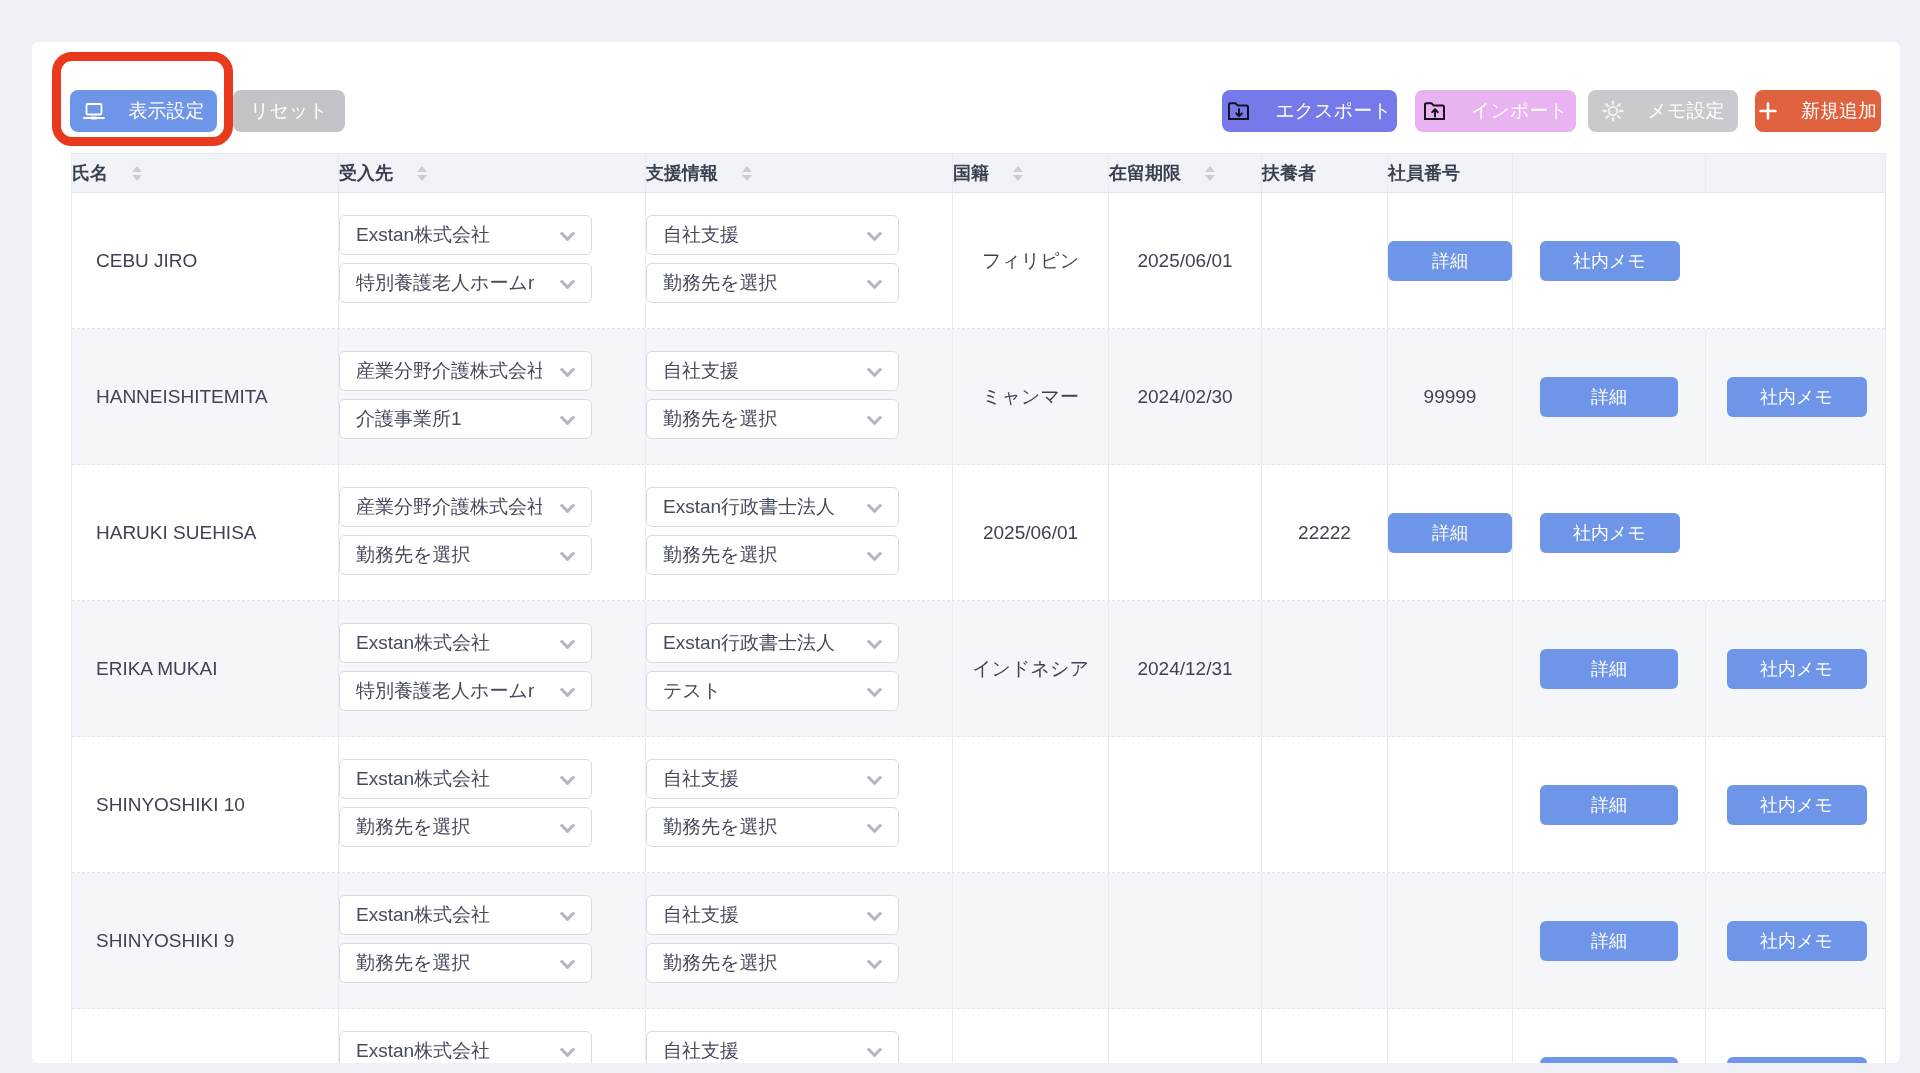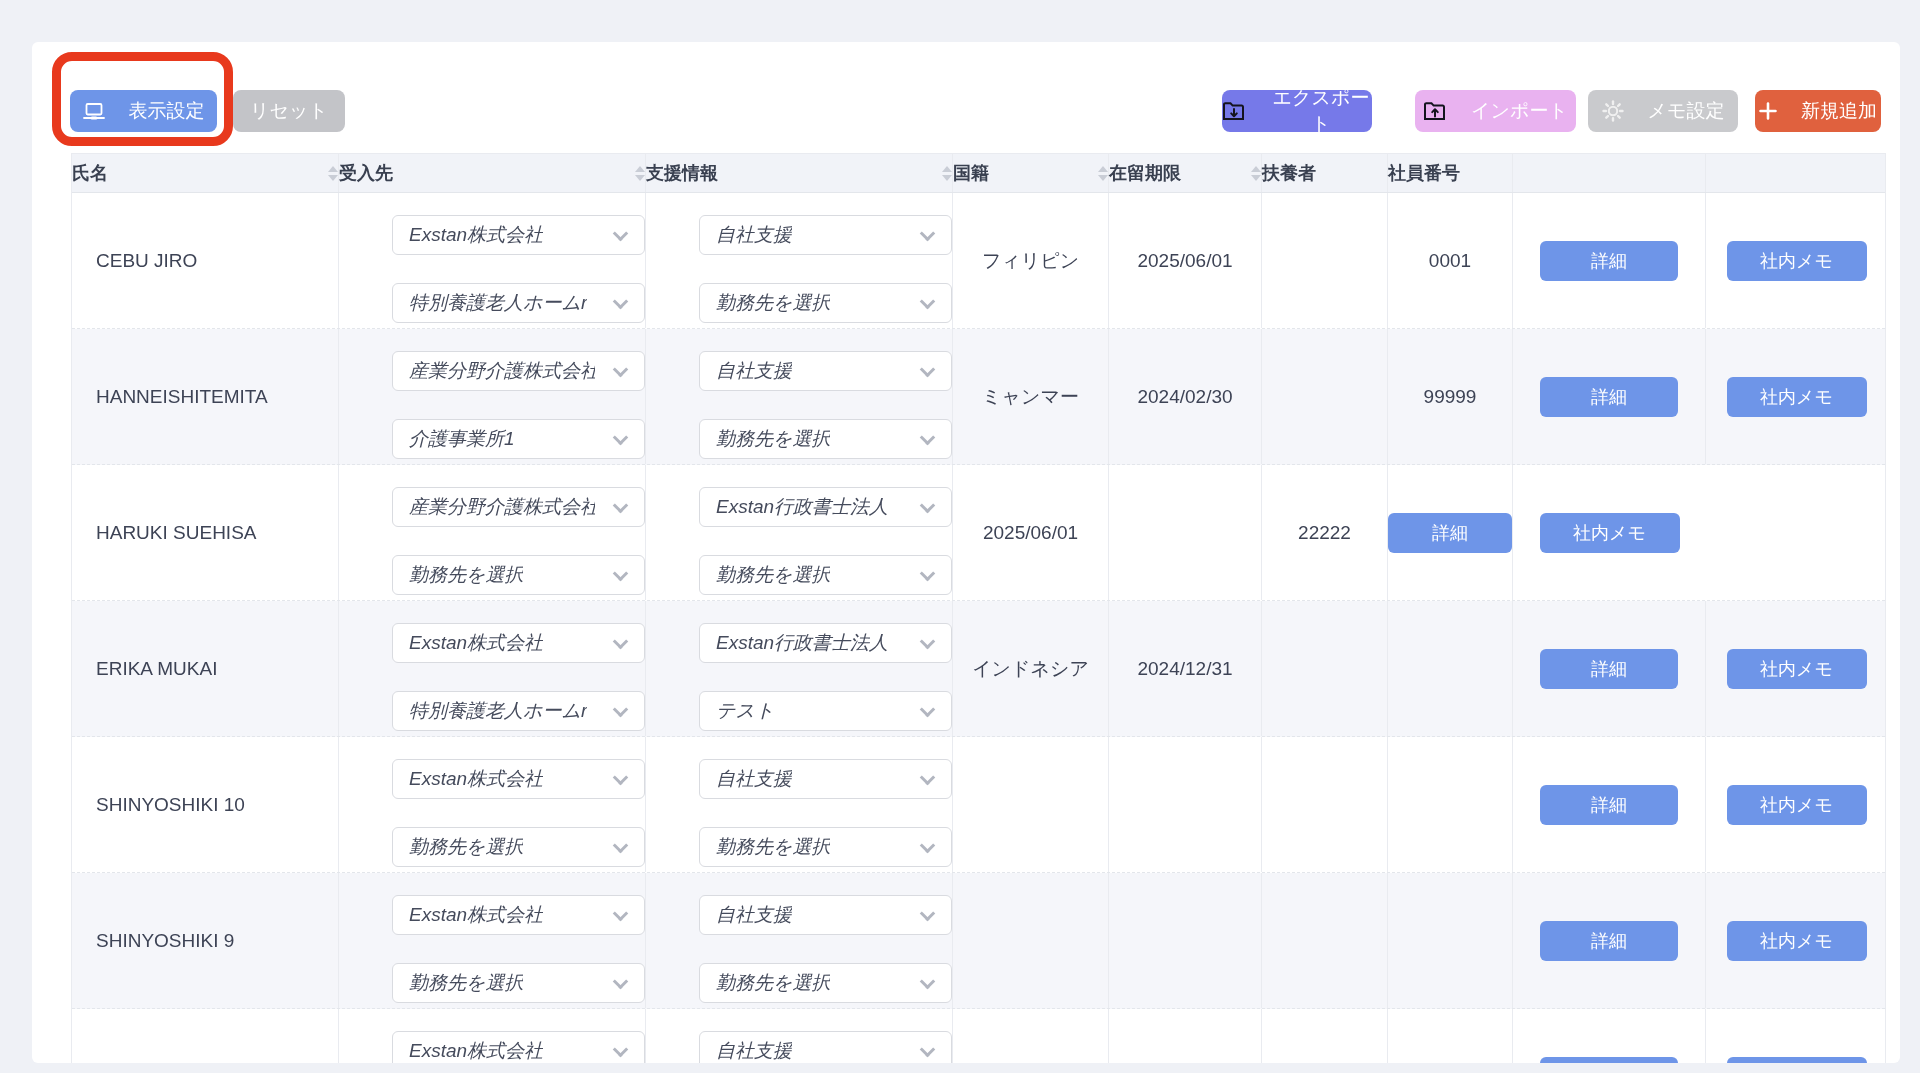--- a/index.html
+++ b/index.html
@@ -12,41 +12,41 @@
   *{margin:0;padding:0;box-sizing:border-box;}
   html,body{width:1920px;height:1073px;overflow:hidden;}
   body{background:var(--page_bg);font-family:"Liberation Sans","DejaVu Sans",sans-serif;color:var(--text_dark);}
   .card{position:absolute;left:32px;top:42px;width:1868px;height:1021px;background:var(--card_bg);
         border-radius:6px;overflow:hidden;}
   
   .tbtn{position:absolute;top:48px;height:42px;border:none;border-radius:8px;color:#fff;
         font-size:19px;font-family:inherit;display:flex;align-items:center;justify-content:center;gap:24px;cursor:pointer;}
   .btn-display{left:38px;width:147px;background:var(--blue);}
   .btn-reset{left:201px;width:112px;background:var(--gray_btn);}
-  .btn-export{left:1190px;width:150px;background:var(--export_purple);}
+  .btn-export{left:1190px;width:175px;background:var(--export_purple);}
   .btn-import{left:1383px;width:161px;background:var(--import_pink);}
   .btn-memo{left:1556px;width:150px;background:var(--memo_gray);}
   .btn-add{left:1723px;width:126px;background:var(--add_orange);}
   .tbtn svg{display:block;}
   .annotation{position:absolute;left:20px;top:10px;width:181px;height:94px;
               border:9px solid var(--annotation_red);border-radius:20px;pointer-events:none;z-index:5;}
   
   .table{position:absolute;left:39px;top:111px;width:1815px;border:1px solid var(--border);border-bottom:none;}
   .thead-row,.trow{display:grid;grid-template-columns:267px 307px 307px 156px 153px 126px 125px 193px 181px;}
   .thead-row{height:39px;background:var(--header_bg);border-bottom:1px solid var(--row_divider);}
-  .th{display:flex;align-items:center;justify-content:space-between;gap:24px;font-weight:bold;font-size:18px;
+  .th{display:flex;align-items:center;justify-content:flex-start;gap:24px;font-weight:bold;font-size:18px;
       color:#394050;border-right:1px solid var(--border);}
   .th:last-child{border-right:none;}
   .trow{height:136px;border-bottom:1px dashed var(--row_divider);background:#fff;}
   .trow.zebra{background:var(--zebra_bg);}
   .tcell{border-right:1px solid var(--border);overflow:hidden;}
   .tcell:last-child{border-right:none;}
   .name-cell{display:flex;align-items:center;padding-left:24px;font-size:19px;}
   .center-cell{display:flex;align-items:center;justify-content:center;font-size:19px;}
-  .select-cell{display:flex;flex-direction:column;align-items:flex-end;padding-top:22px;gap:28px;font-style:italic;}
+  .select-cell{display:flex;flex-direction:column;align-items:flex-start;padding-top:22px;gap:8px;}
   .select{position:relative;width:253px;height:40px;background:#fff;border:1px solid var(--select_border);
           border-radius:6px;display:flex;align-items:center;padding:0 44px 0 16px;cursor:pointer;}
   .select-text{font-size:19px;color:#454b5c;white-space:nowrap;overflow:hidden;max-width:186px;}
   .chevron{position:absolute;right:18px;top:12px;width:11px;height:11px;
            border-right:3px solid var(--chevron);border-bottom:3px solid var(--chevron);
            transform:rotate(45deg);transform-origin:center;}
   .btn-cell{display:flex;align-items:center;justify-content:center;}
   .row-btn{height:40px;border:none;border-radius:6px;background:var(--blue);color:#fff;
            font-size:18px;font-family:Liberation Mono, monospace;cursor:pointer;}
   .detail-btn{width:138px;}
@@ -198,21 +198,20 @@
         <span class="chevron"></span>
       </div>
       <div class="select">
         <span class="select-text">勤務先を選択</span>
         <span class="chevron"></span>
       </div>
     </div>
     <div class="tcell center-cell">フィリピン</div>
     <div class="tcell center-cell">2025/06/01</div>
     <div class="tcell center-cell"></div>
-    <div class="tcell center-cell">0001</div>
     <div class="tcell btn-cell">
       <button class="row-btn detail-btn">詳細</button>
     </div>
     <div class="tcell btn-cell">
       <button class="row-btn memo-btn">社内メモ</button>
     </div>
   </div>
 
   <div class="trow zebra">
     <div class="tcell name-cell">

